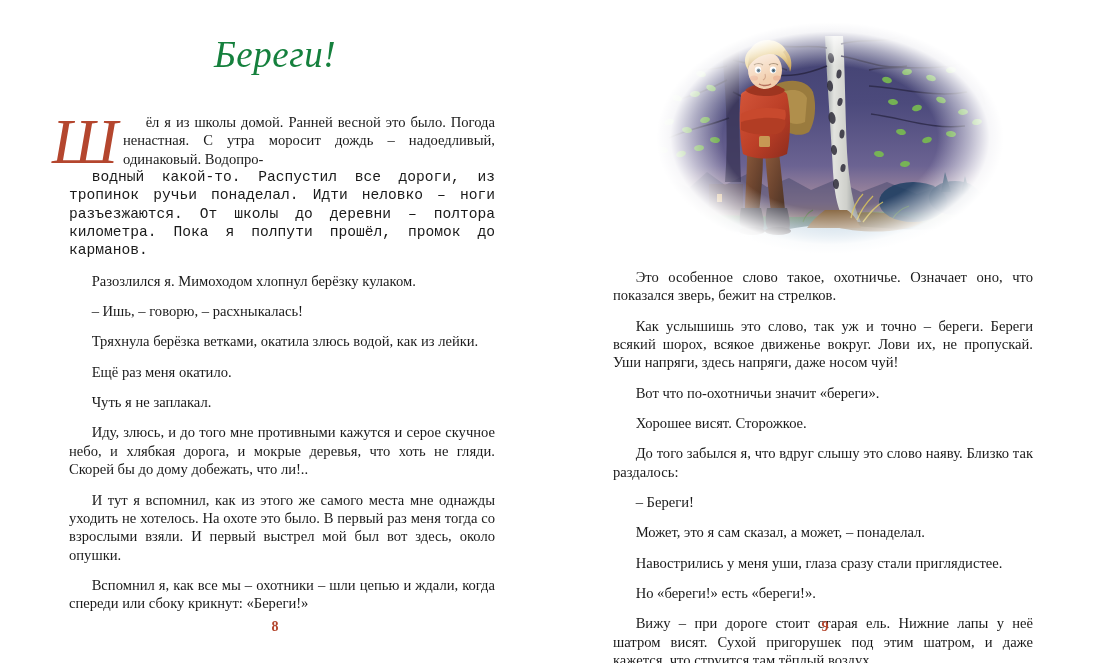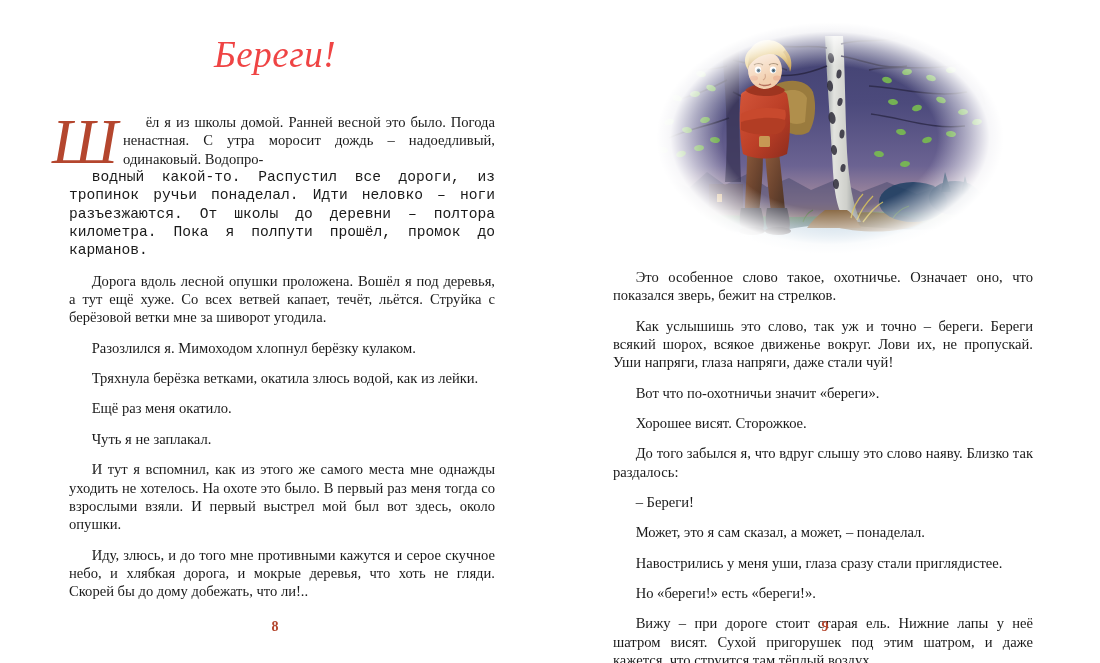--- a/index.html
+++ b/index.html
@@ -35,21 +35,21 @@
     position: absolute;
     left: 0;
     top: 36px;
     width: 550px;
     text-align: center;
     font-family: "Liberation Serif", "DejaVu Serif", serif;
     font-style: italic;
     font-size: 37px;
     line-height: 1;
     letter-spacing: 0.5px;
-    color: #ef4444;
+    color: #15803d;
     font-weight: 400;
   }
 
   
   .column {
     position: absolute;
     font-size: 14.6px;
     line-height: 18.35px;
     text-align: justify;
     text-justify: inter-word;
@@ -158,27 +158,28 @@
     <div class="column col-left">
 
       <div class="dropcap-wrap">
         <span class="dropcap">Ш</span>
         <p class="p-first">
             <span class="lead-lines">ёл я из школы домой. Ранней весной это было. Погода ненастная. С утра моросит дождь – надоедливый, одинаковый. Водопро-</span>
             <span class="rest-lines">водный какой-то. Распустил все дороги, из тропинок ручьи понаделал. Идти неловко – ноги разъезжают­ся. От школы до деревни – полтора километра. Пока я полпути прошёл, промок до карманов.</span>
           </p>
       </div>
 
-      <p>Дорога вдоль лесной опушки проложена. Вошёл я под деревья, а тут ещё хуже. Со всех ветвей капает, течёт, льётся. Струйка с берёзовой ветки мне за шиво­рот угодила.</p>
       <p>Разозлился я. Мимоходом хлопнул берёзку кулаком.</p>
+      <p>– Ишь, – говорю, – расхныкалась!</p>
       <p>Тряхнула берёзка ветками, окатила злюсь водой, как из лейки.</p>
       <p>Ещё раз меня окатило.</p>
       <p>Чуть я не заплакал.</p>
+      <p>Иду, злюсь, и до того мне противными кажутся и серое скучное небо, и хлябкая дорога, и мокрые деревья, что хоть не гляди. Скорей бы до дому добе­жать, что ли!..</p>
       <p>И тут я вспомнил, как из этого же самого места мне однажды уходить не хотелось. На охоте это было. В первый раз меня тогда со взрослыми взяли. И пер­вый выстрел мой был вот здесь, около опушки.</p>
-      <p>Иду, злюсь, и до того мне противными кажутся и серое скучное небо, и хлябкая дорога, и мокрые деревья, что хоть не гляди. Скорей бы до дому добе­жать, что ли!..</p>
+      <p>Вспомнил я, как все мы – охотники – шли цепью и ждали, когда спереди или сбоку крикнут: «Береги!»</p>
     </div>
 
     <div class="folio folio-left">8</div>
   </div>
 
   <div class="page page-right"></div>
 
   <div class="illustration">
     <svg class="illu-canvas" viewBox="0 0 350 232" preserveAspectRatio="none">
       <defs>
@@ -380,21 +381,21 @@
       <g stroke="#4e7a3c" stroke-width="1.1" fill="none" opacity="0.7">
         <path d="M148,200 C150,194 154,190 158,188"></path>
         <path d="M238,196 C242,190 248,186 254,184"></path>
       </g>
     </svg>
     <div class="illu-mask"></div>
   </div>
 
   <div class="column col-right">
     <p>Это особенное слово такое, охотничье. Означает оно, что показался зверь, бежит на стрелков.</p>
-    <p>Как услышишь это слово, так уж и точно – береги. Береги всякий шорох, всякое движенье вокруг. Лови их, не пропускай. Уши напряги, глаза напряги, даже стали чуй!</p>
+    <p>Как услышишь это слово, так уж и точно – береги. Береги всякий шорох, всякое движенье вокруг. Лови их, не пропускай. Уши напряги, здесь напряги, даже носом чуй!</p>
     <p>Вот что по-охотничьи значит «береги».</p>
     <p>Хорошее висят. Сторожкое.</p>
     <p>До того забылся я, что вдруг слышу это слово на­яву. Близко так раздалось:</p>
     <p>– Береги!</p>
     <p>Может, это я сам сказал, а может, – понаделал.</p>
     <p>Навострились у меня уши, глаза сразу стали при­глядистее.</p>
     <p>Но «береги!» есть «береги!».</p>
     <p>Вижу – при дороге стоит старая ель. Нижние лапы у неё шатром висят. Сухой пригорушек под этим шат­ром, и даже кажется, что струится там тёплый воздух.</p>
   </div>
 

